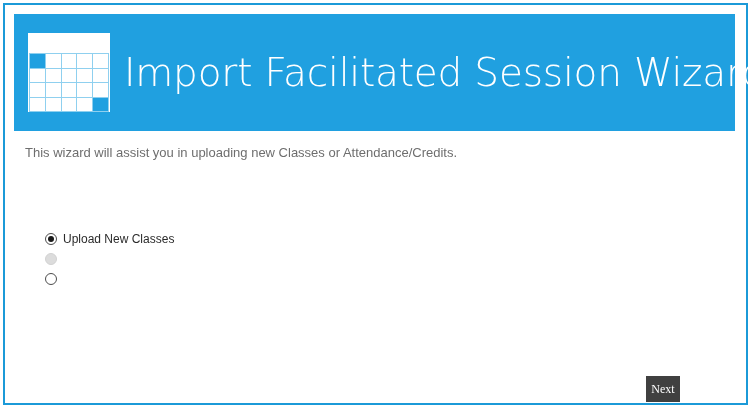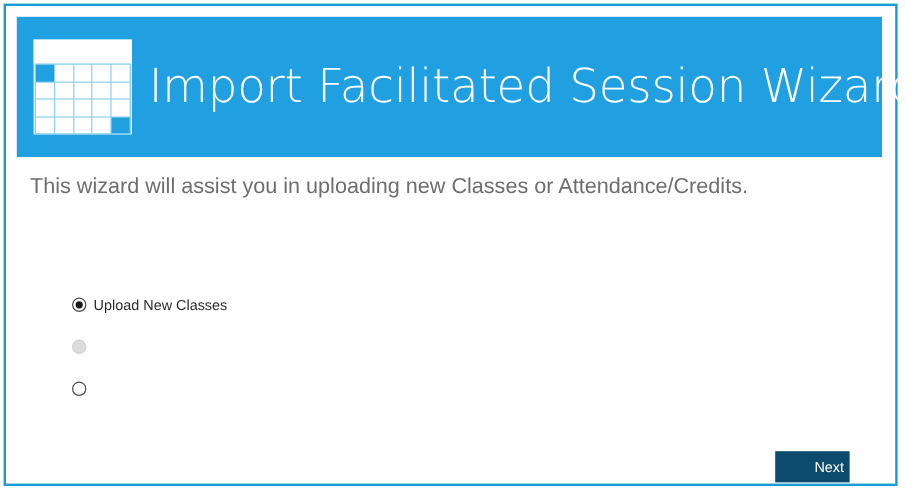--- a/index.html
+++ b/index.html
@@ -91,21 +91,21 @@
     top: 126px;
     width: 721px;
     height: 268px;
     background: #ffffff;
   }
 
   .intro-text {
     position: absolute;
     left: 11px;
     top: 14px;
-    font-size: 18px;
+    font-size: 13px;
     color: #6e6e6e;
     white-space: nowrap;
   }
 
   .prompt-text {
     position: absolute;
     left: 11px;
     top: 57px;
     font-size: 14.5px;
     color: #6e6e6e;
@@ -115,21 +115,21 @@
   .options-list {
     position: absolute;
     left: 30px;
     top: 97px;
   }
 
   .option-row {
     display: flex;
     align-items: center;
     height: 19px;
-    margin: 16px;
+    margin: 1px;
   }
 
   .radio {
     width: 12px;
     height: 12px;
     border-radius: 50%;
     box-sizing: border-box;
     flex: 0 0 auto;
     margin-right: 6px;
     position: relative;
@@ -164,30 +164,29 @@
     line-height: 14px;
   }
 
   
   .next-button {
     position: absolute;
     left: 632px;
     top: 245px;
     width: 34px;
     height: 26px;
-    background: #0c4a6e;
+    background: #404040;
     color: #ffffff;
     font-size: 12px;
     display: flex;
     align-items: center;
     justify-content: center;
     cursor: pointer;
     border: none;
-    font-family: Liberation Sans, sans-serif;
-    padding-left: 28px;
+    font-family: Liberation Serif, serif;
   }
 </style>
 </head>
 <body>
 
 <div class="wizard-frame">
 
   <div class="wizard-header">
 
     <div class="calendar-icon">

